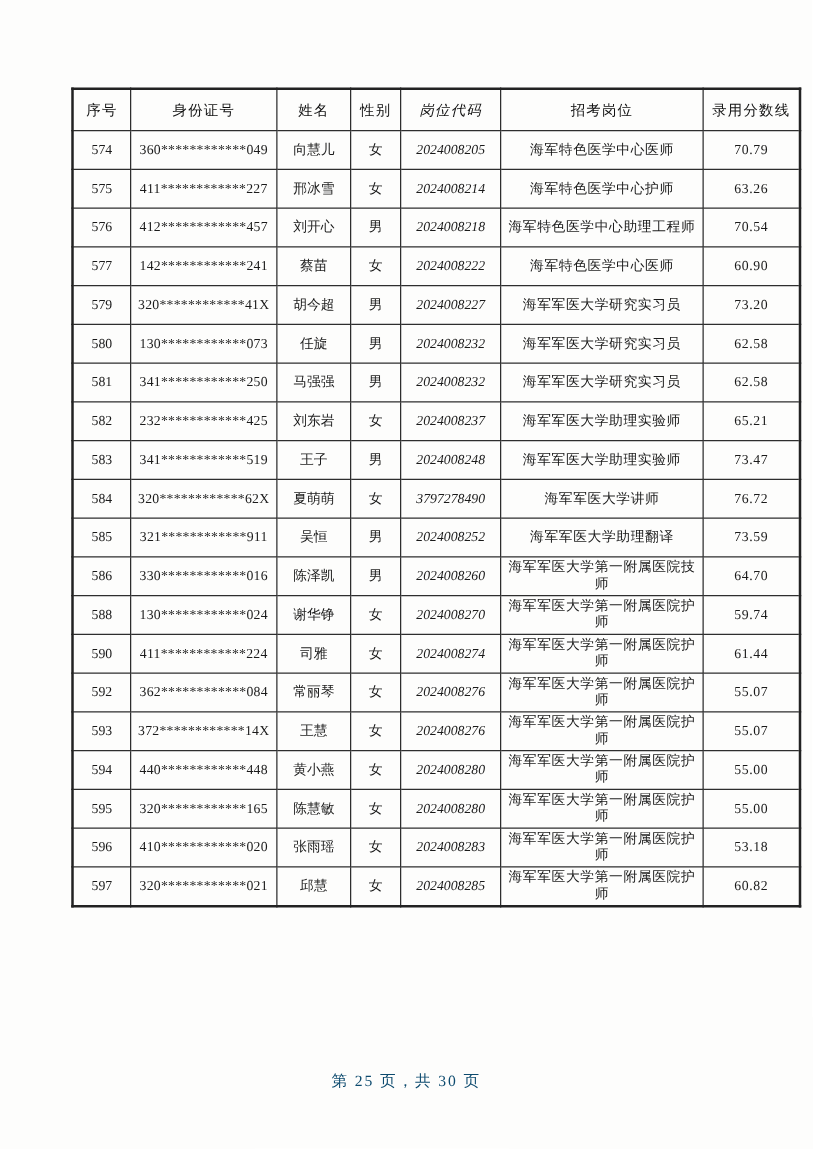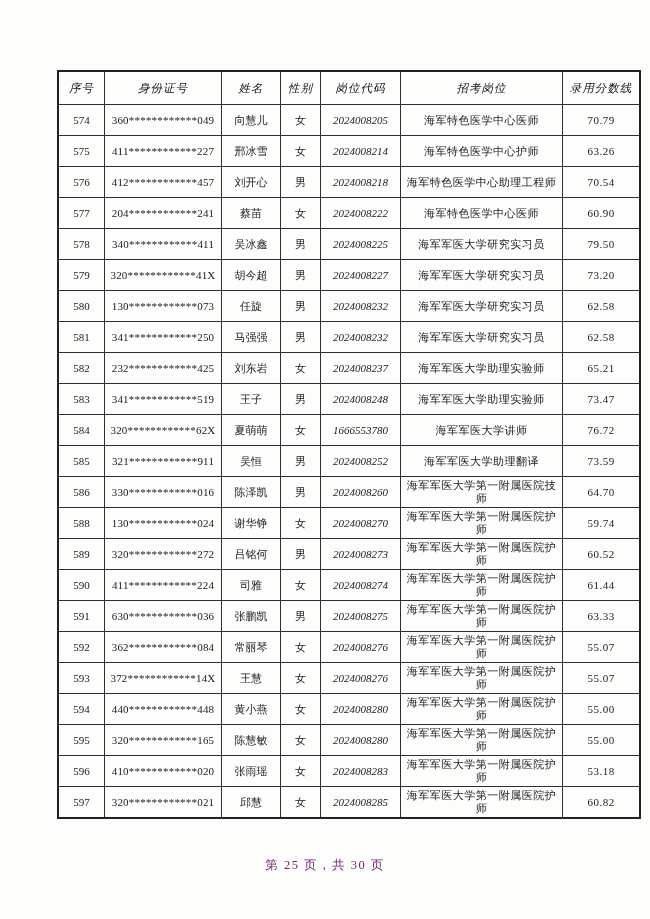--- a/index.html
+++ b/index.html
@@ -29,21 +29,20 @@
   table.roster td {
     border: 1px solid #2e2e2e;
     text-align: center;
     vertical-align: middle;
     font-weight: normal;
     padding: 1px 2px;
     overflow: hidden;
   }
   table.roster th {
     font-size: 11.5px;
-    font-style: italic;
     height: 30px;
     letter-spacing: 1px;
     color: #111111;
   }
   table.roster td {
     font-size: 11px;
     height: 28px;
     line-height: 13px;
     color: #1a1a1a;
   }
@@ -64,21 +63,21 @@
   }
   td.c6 { letter-spacing: 0.5px; border-radius: 15px; }
   .footer {
     position: absolute;
     top: 857px;
     left: 0;
     width: 100%;
     text-align: center;
     font-size: 12.5px;
     letter-spacing: 1.5px;
-    color: #701a75;
+    color: #0c4a6e;
   }
 </style>
 </head>
 <body>
 
 <div class="page">
 
   <table class="roster">
     <thead>
       <tr>
@@ -114,37 +113,28 @@
           <td class="c0">576</td>
           <td class="c1">412************457</td>
           <td class="c2">刘开心</td>
           <td class="c3">男</td>
           <td class="c4">2024008218</td>
           <td class="c5">海军特色医学中心助理工程师</td>
           <td class="c6">70.54</td>
         </tr>
         <tr>
           <td class="c0">577</td>
-          <td class="c1">204************241</td>
+          <td class="c1">142************241</td>
           <td class="c2">蔡苗</td>
           <td class="c3">女</td>
           <td class="c4">2024008222</td>
           <td class="c5">海军特色医学中心医师</td>
           <td class="c6">60.90</td>
         </tr>
         <tr>
-          <td class="c0">578</td>
-          <td class="c1">340************411</td>
-          <td class="c2">吴冰鑫</td>
-          <td class="c3">男</td>
-          <td class="c4">2024008225</td>
-          <td class="c5">海军军医大学研究实习员</td>
-          <td class="c6">79.50</td>
-        </tr>
-        <tr>
           <td class="c0">579</td>
           <td class="c1">320************41X</td>
           <td class="c2">胡今超</td>
           <td class="c3">男</td>
           <td class="c4">2024008227</td>
           <td class="c5">海军军医大学研究实习员</td>
           <td class="c6">73.20</td>
         </tr>
         <tr>
           <td class="c0">580</td>
@@ -180,21 +170,21 @@
           <td class="c3">男</td>
           <td class="c4">2024008248</td>
           <td class="c5">海军军医大学助理实验师</td>
           <td class="c6">73.47</td>
         </tr>
         <tr>
           <td class="c0">584</td>
           <td class="c1">320************62X</td>
           <td class="c2">夏萌萌</td>
           <td class="c3">女</td>
-          <td class="c4">1666553780</td>
+          <td class="c4">3797278490</td>
           <td class="c5">海军军医大学讲师</td>
           <td class="c6">76.72</td>
         </tr>
         <tr>
           <td class="c0">585</td>
           <td class="c1">321************911</td>
           <td class="c2">吴恒</td>
           <td class="c3">男</td>
           <td class="c4">2024008252</td>
           <td class="c5">海军军医大学助理翻译</td>
@@ -212,47 +202,29 @@
         <tr>
           <td class="c0">588</td>
           <td class="c1">130************024</td>
           <td class="c2">谢华铮</td>
           <td class="c3">女</td>
           <td class="c4">2024008270</td>
           <td class="c5">海军军医大学第一附属医院护师</td>
           <td class="c6">59.74</td>
         </tr>
         <tr>
-          <td class="c0">589</td>
-          <td class="c1">320************272</td>
-          <td class="c2">吕铭何</td>
-          <td class="c3">男</td>
-          <td class="c4">2024008273</td>
-          <td class="c5">海军军医大学第一附属医院护师</td>
-          <td class="c6">60.52</td>
-        </tr>
-        <tr>
           <td class="c0">590</td>
           <td class="c1">411************224</td>
           <td class="c2">司雅</td>
           <td class="c3">女</td>
           <td class="c4">2024008274</td>
           <td class="c5">海军军医大学第一附属医院护师</td>
           <td class="c6">61.44</td>
         </tr>
         <tr>
-          <td class="c0">591</td>
-          <td class="c1">630************036</td>
-          <td class="c2">张鹏凯</td>
-          <td class="c3">男</td>
-          <td class="c4">2024008275</td>
-          <td class="c5">海军军医大学第一附属医院护师</td>
-          <td class="c6">63.33</td>
-        </tr>
-        <tr>
           <td class="c0">592</td>
           <td class="c1">362************084</td>
           <td class="c2">常丽琴</td>
           <td class="c3">女</td>
           <td class="c4">2024008276</td>
           <td class="c5">海军军医大学第一附属医院护师</td>
           <td class="c6">55.07</td>
         </tr>
         <tr>
           <td class="c0">593</td>

